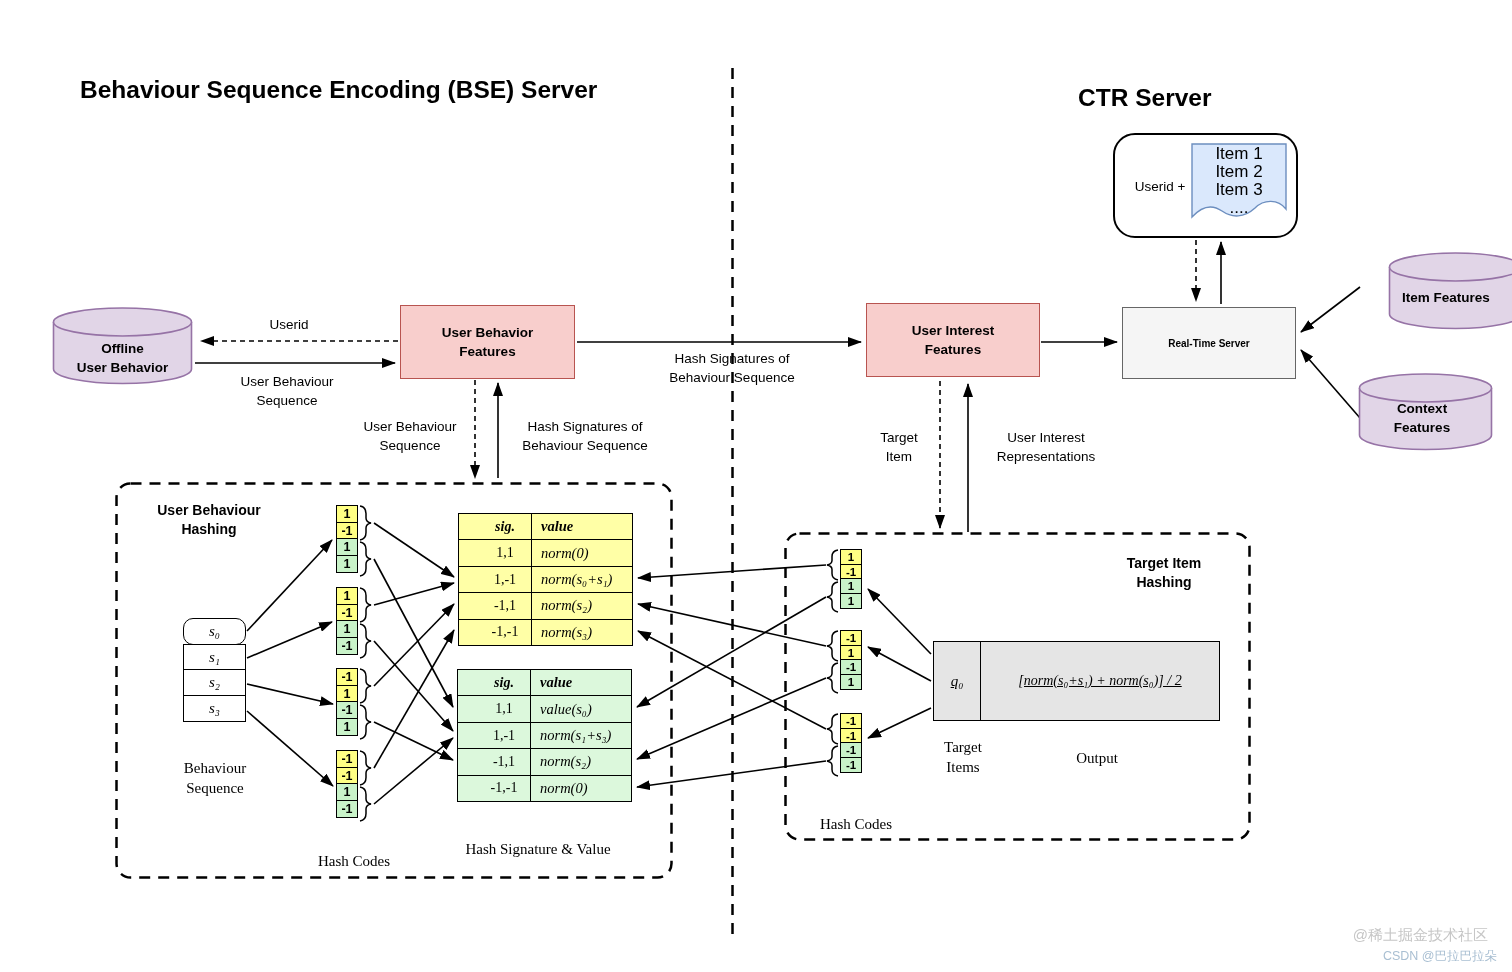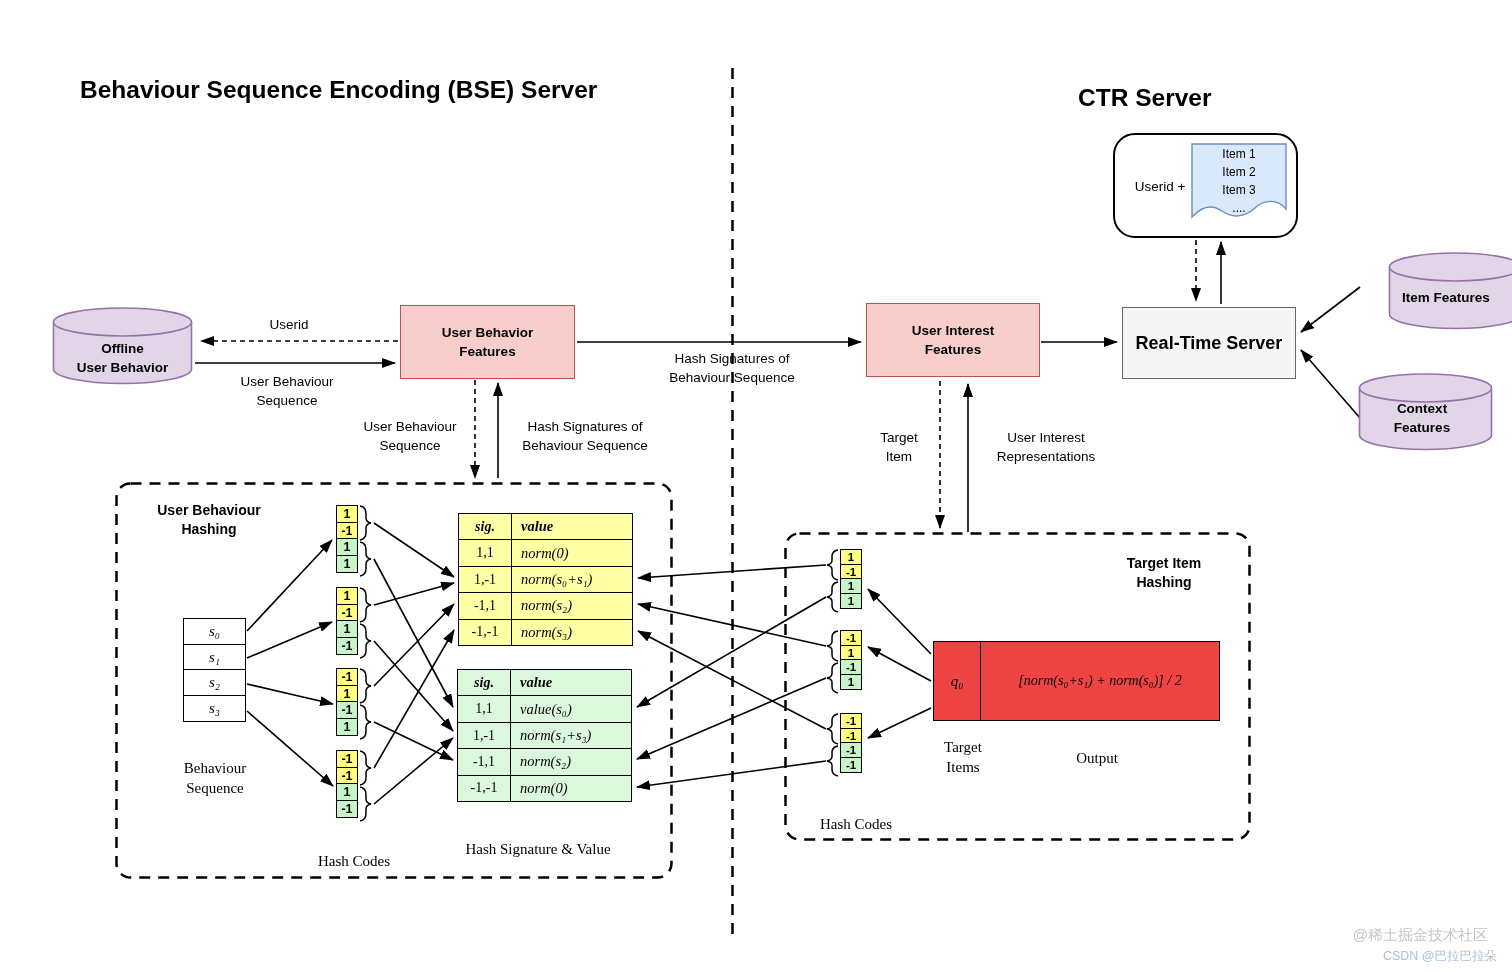--- a/index.html
+++ b/index.html
@@ -3,52 +3,52 @@
 <meta charset="utf-8">
 <style>
   html,body{margin:0;padding:0;background:#fff;}
   #canvas{position:relative;width:1512px;height:972px;background:#fff;overflow:hidden;
           font-family:"Liberation Sans",sans-serif;color:#000;}
   .abs{position:absolute;}
   .title{position:absolute;font:bold 24.5px "Liberation Sans",sans-serif;white-space:nowrap;}
   .box{position:absolute;box-sizing:border-box;display:flex;flex-direction:column;align-items:center;
        justify-content:center;text-align:center;font:bold 13.5px/19px "Liberation Sans",sans-serif;}
   .pink{background:var(--pink_fill);border:1.6px solid var(--pink_stroke);}
-  .grayb{background:var(--gray_fill);border:1.6px solid var(--gray_stroke);font-size:18px;}
+  .grayb{background:var(--gray_fill);border:1.6px solid var(--gray_stroke);font-size:10px;}
   .elabel{position:absolute;width:160px;text-align:center;font:13.5px/19px "Liberation Sans",sans-serif;}
   .slabel{position:absolute;width:170px;text-align:center;
           font:15px/20px "Liberation Serif","DejaVu Serif",serif;}
   .hbtitle{position:absolute;width:150px;text-align:center;font:bold 14px/19px "Liberation Sans",sans-serif;}
   .cyl{position:absolute;}
   .cyl svg{position:absolute;left:0;top:0;}
   .cyl .lbl{position:absolute;left:0;right:0;text-align:center;font:bold 13.5px/19px "Liberation Sans",sans-serif;}
   .cylfill{fill:var(--purple_fill);stroke:var(--purple_stroke);stroke-width:1.6;}
   .dbox{position:absolute;border:2px solid #000;border-radius:22px;background:#fff;box-sizing:border-box;}
   .docfill{fill:var(--doc_fill);stroke:var(--doc_stroke);stroke-width:1.4;}
   .hcol{position:absolute;width:22px;}
   .hcell{height:18px;border:1.5px solid #000;margin-top:-1.5px;display:flex;align-items:center;
          justify-content:center;font:bold 12.5px "Liberation Sans",sans-serif;box-sizing:border-box;}
   .hcol .hcell:first-child{margin-top:0;}
   .tcol .hcell{height:16px;font-size:11.5px;}
   .y{background:var(--yellow_cell);} .g{background:var(--green_cell);}
   .vtable{position:absolute;border:1.6px solid #000;box-sizing:border-box;display:flex;flex-direction:column;}
   .vtable .trow{flex:1;display:flex;border-bottom:1.3px solid #000;align-items:stretch;min-height:0;}
   .vtable .trow:last-child{border-bottom:none;}
   .vtable .sig{width:52px;border-right:1.3px solid #000;display:flex;align-items:center;justify-content:center;
-         font:14px "Liberation Serif","DejaVu Serif",serif;}
+         font:14px "Liberation Serif","DejaVu Serif",serif;padding-left:20px;}
   .vtable .val{flex:1;display:flex;align-items:center;padding-left:9px;
          font:italic 14.5px "Liberation Serif","DejaVu Serif",serif;}
   .vtable .hdr .sig,.vtable .hdr .val{font-weight:bold;font-style:italic;}
   .ytab{background:var(--yellow_table);} .gtab{background:var(--green_table);}
   .stable{position:absolute;}
   .stable .srow{width:63px;height:27px;border:1.5px solid #000;margin-top:-1.5px;display:flex;align-items:center;
          justify-content:center;font:italic 15px "Liberation Serif","DejaVu Serif",serif;
          box-sizing:border-box;background:#fff;}
-  .stable .srow:first-child{margin-top:0;}
-  .qtable{position:absolute;border:1.6px solid #000;box-sizing:border-box;display:flex;flex-direction:column;background:#ef4444;}
+  .stable .srow:first-child{margin-top:0;border-radius:10px;}
+  .qtable{position:absolute;border:1.6px solid #000;box-sizing:border-box;display:flex;flex-direction:column;background:#e5e5e5;text-decoration:underline;}
   .qtable .trow{flex:1;display:flex;border-bottom:1.4px solid #000;min-height:0;}
   .qtable .trow:last-child{border-bottom:none;}
   .qtable .qc{width:46px;border-right:1.4px solid #000;display:flex;align-items:center;justify-content:center;
          font:italic 15px "Liberation Serif","DejaVu Serif",serif;}
   .qtable .qv{flex:1;display:flex;align-items:center;justify-content:center;
          font:italic 14px "Liberation Serif","DejaVu Serif",serif;}
   .wire{stroke:#000;stroke-width:1.6;fill:none;}
   .dash{stroke-dasharray:5 4;}
   .boxdash{stroke:#000;stroke-width:2.5;fill:none;stroke-dasharray:11 8;}
   .brace{fill:none;stroke:#000;stroke-width:1.5;}
@@ -155,21 +155,21 @@
 
   <div class="box grayb" style="left:1122px;top:307px;width:174px;height:72px;">
     <div>Real-Time Server</div>
   </div>
 
   <div class="dbox" style="left:1113px;top:133px;width:185px;height:105px;">
     <div class="abs" style="left:8px;top:44px;width:74px;text-align:center;font-size:13.5px;">Userid +</div>
     <svg class="abs" style="left:76px;top:8px;" width="96" height="88">
       <path class="docfill" d="M1 1 H95 V66 C87 56 73 56 64 65 C53 75 41 75 31 68 C21 61 11 63 1 74 Z"></path>
     </svg>
-    <div class="abs" style="left:76px;top:10px;width:96px;text-align:center;font-size:12px;line-height:18px;">
+    <div class="abs" style="left:76px;top:10px;width:96px;text-align:center;font-size:17px;line-height:18px;">
       <div>Item 1</div>
       <div>Item 2</div>
       <div>Item 3</div>
       <div>....</div>
     </div>
   </div>
 
   <div class="cyl" style="left:1388px;top:252px;width:116px;height:78px;">
     <svg width="135" height="78">
       <path class="cylfill" d="M1.5 15 L1.5 62 A66 14.5 0 0 0 133.5 62 L133.5 15"></path>

